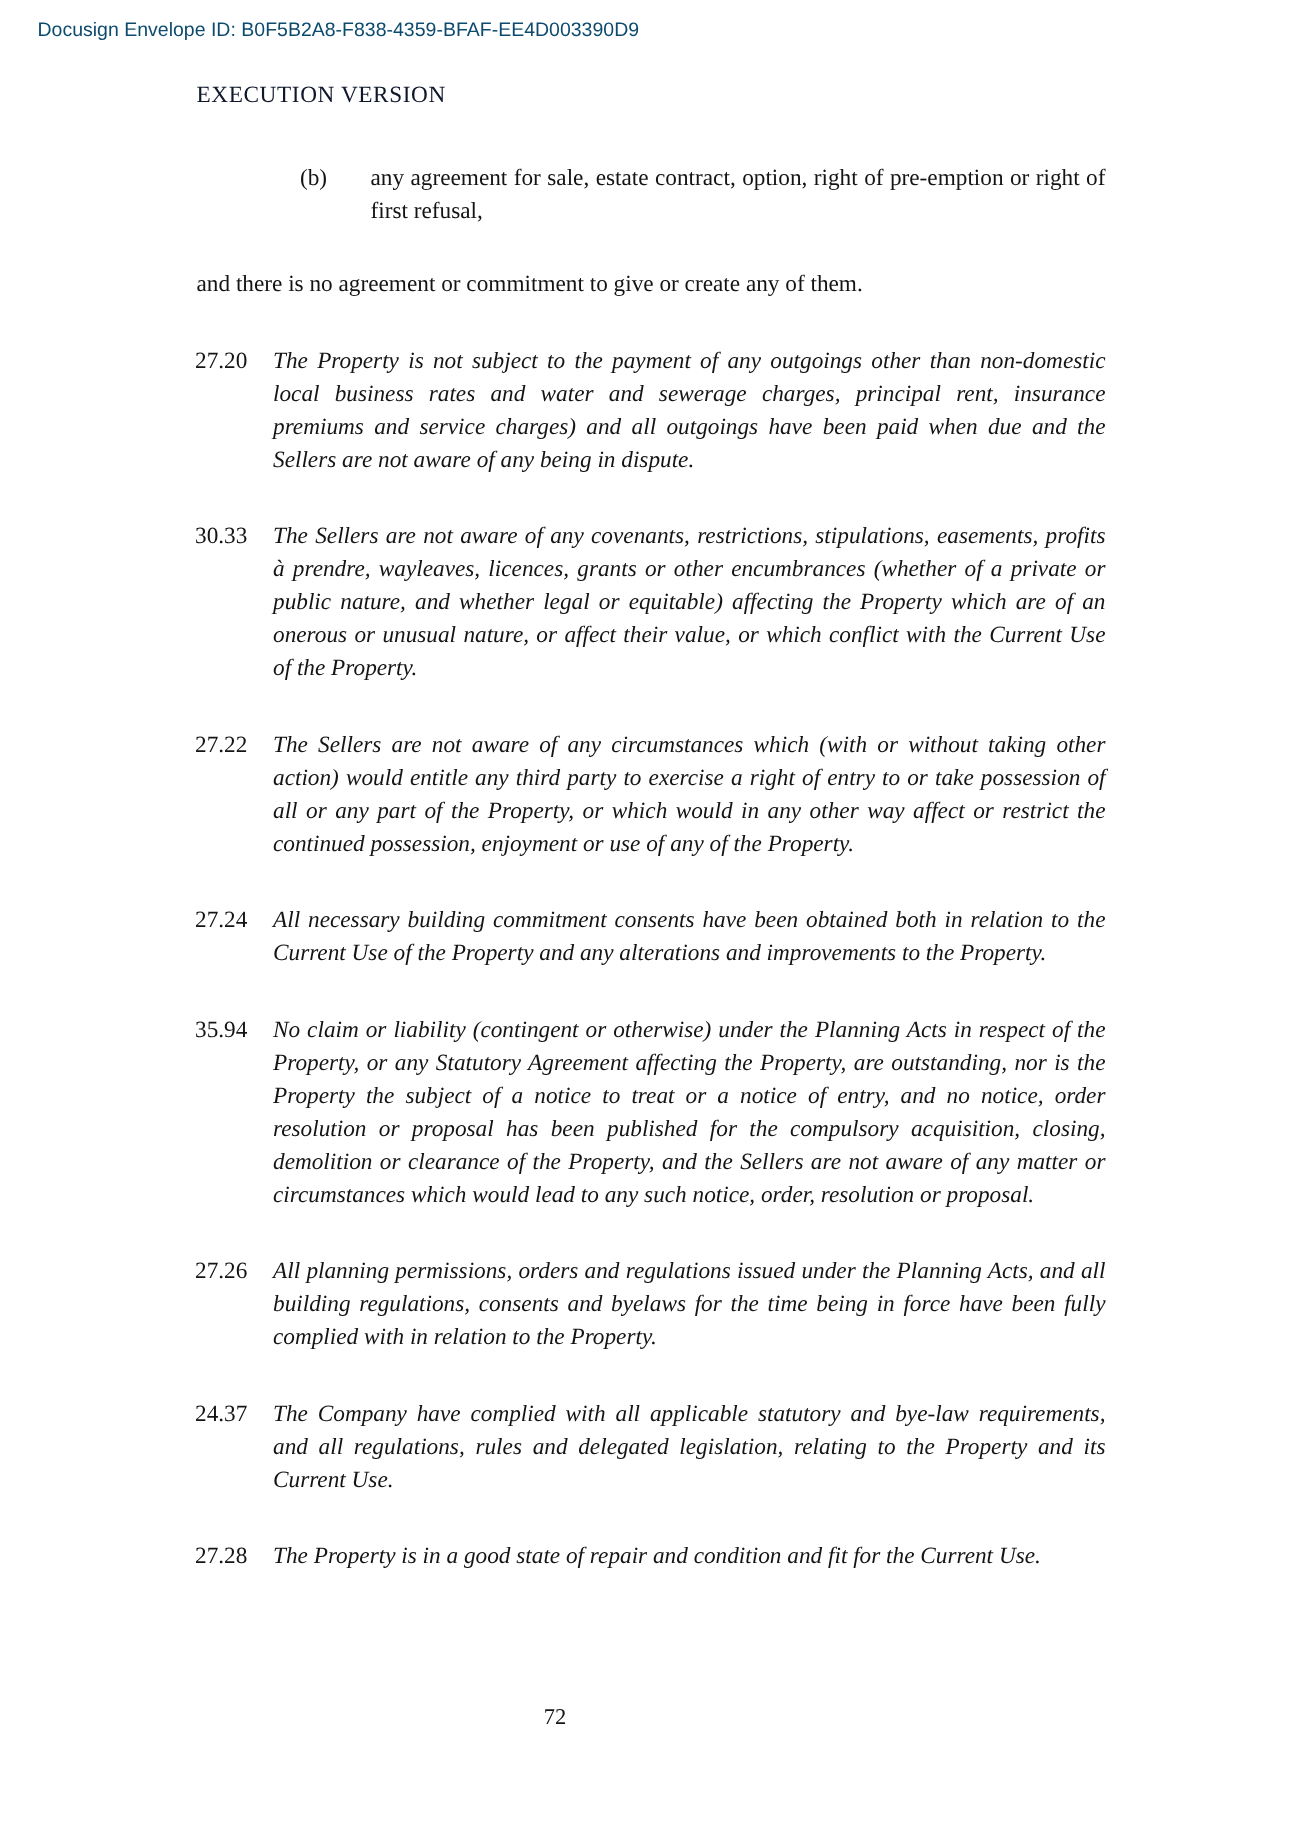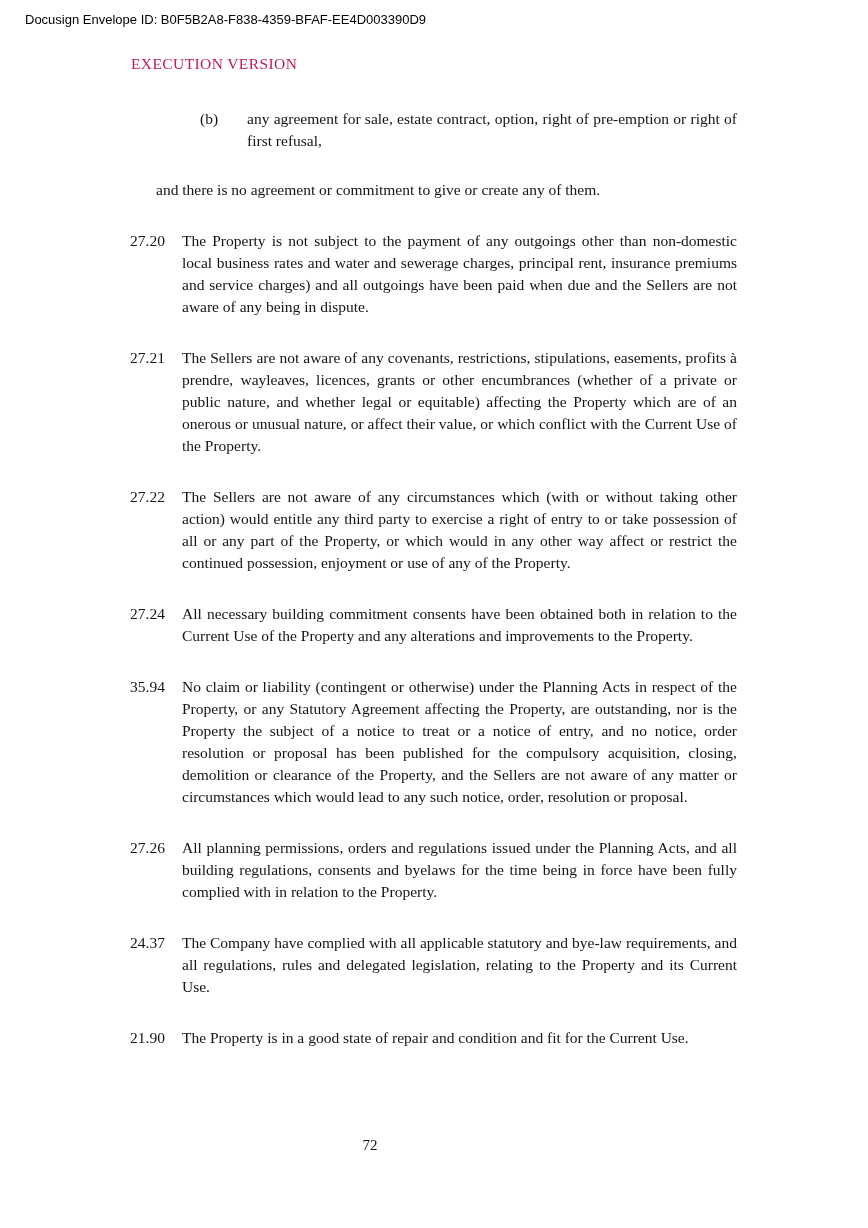--- a/index.html
+++ b/index.html
@@ -15,30 +15,30 @@
     color: #141414;
     font-family: "Liberation Serif", serif;
     overflow: hidden;
   }
   .docusign-banner {
     position: absolute;
     left: 25px;
     top: 12px;
     font-family: "Liberation Sans", sans-serif;
     font-size: 13px;
-    color: #000000;
+    color: #0c4a6e;
     white-space: nowrap;
   }
   .exec-version {
     position: absolute;
     left: 131px;
     top: 55px;
     font-size: 15.5px;
     letter-spacing: 0.4px;
-    color: #be185d;
+    color: #0f172a;
   }
   .content {
     position: absolute;
     left: 130px;
     top: 108px;
     width: 607px;
     font-size: 15.5px;
     line-height: 22px;
     color: #141414;
   }
@@ -49,33 +49,34 @@
   }
   .subclause-label {
     flex: none;
     width: 47px;
   }
   .subclause-text {
     flex: 1;
     text-align: justify;
   }
   .continuation {
-    margin: 0 0 29px 26px;
+    margin: 0 0 29px 1px;
   }
   .clause-row {
     display: flex;
     margin: 0 0 29px 0;
   }
   .clause-number {
     flex: none;
     width: 52px;
   }
   .clause-text {
     flex: 1;
     text-align: justify;
+    font-style: italic;
   }
   .page-number {
     position: absolute;
     left: 0;
     top: 1137px;
     width: 740px;
     text-align: center;
     font-size: 15px;
     color: #141414;
   }
@@ -97,21 +98,21 @@
     </div>
 
     <div class="continuation">and there is no agreement or commitment to give or create any of them.</div>
 
     <div class="clause-row">
       <span class="clause-number">27.20</span>
       <div class="clause-text">The Property is not subject to the payment of any outgoings other than non-domestic local business rates and water and sewerage charges, principal rent, insurance premiums and service charges) and all outgoings have been paid when due and the Sellers are not aware of any being in dispute.</div>
     </div>
 
     <div class="clause-row">
-      <span class="clause-number">27.21</span>
+      <span class="clause-number">30.33</span>
       <div class="clause-text">The Sellers are not aware of any covenants, restrictions, stipulations, easements, profits à prendre, wayleaves, licences, grants or other encumbrances (whether of a private or public nature, and whether legal or equitable) affecting the Property which are of an onerous or unusual nature, or affect their value, or which conflict with the Current Use of the Property.</div>
     </div>
 
     <div class="clause-row">
       <span class="clause-number">27.22</span>
       <div class="clause-text">The Sellers are not aware of any circumstances which (with or without taking other action) would entitle any third party to exercise a right of entry to or take possession of all or any part of the Property, or which would in any other way affect or restrict the continued possession, enjoyment or use of any of the Property.</div>
     </div>
 
 
     <div class="clause-row">
@@ -128,21 +129,21 @@
       <span class="clause-number">27.26</span>
       <div class="clause-text">All planning permissions, orders and regulations issued under the Planning Acts, and all building regulations, consents and byelaws for the time being in force have been fully complied with in relation to the Property.</div>
     </div>
 
     <div class="clause-row">
       <span class="clause-number">24.37</span>
       <div class="clause-text">The Company have complied with all applicable statutory and bye-law requirements, and all regulations, rules and delegated legislation, relating to the Property and its Current Use.</div>
     </div>
 
     <div class="clause-row">
-      <span class="clause-number">21.90</span>
+      <span class="clause-number">27.28</span>
       <div class="clause-text">The Property is in a good state of repair and condition and fit for the Current Use.</div>
     </div>
 
   </div>
 
   <div class="page-number">72</div>
 
 </div>
 
 </body></html>

